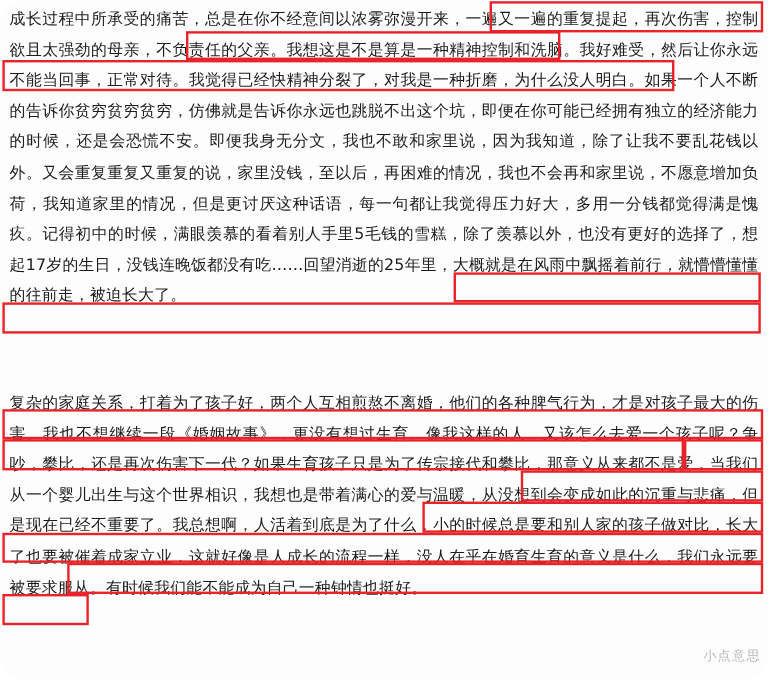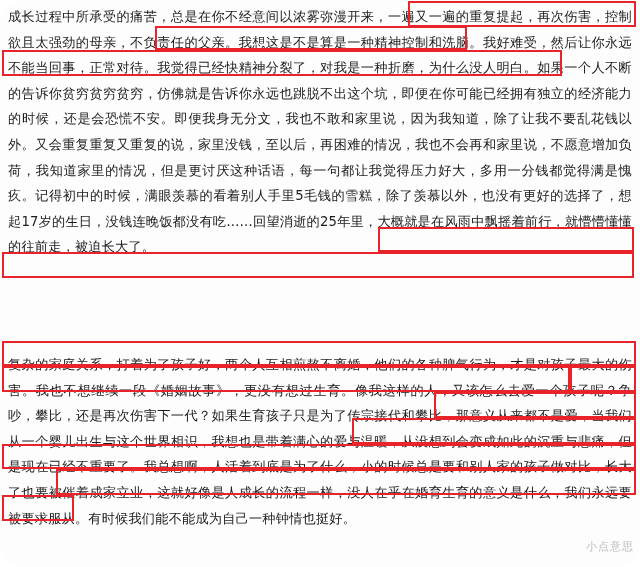--- a/index.html
+++ b/index.html
@@ -26,21 +26,21 @@
     left: 8px;
     width: 624px;
     font-size: 13.2px;
     line-height: 25.6px;
     color: #1b1b1b;
     text-align: justify;
     text-justify: inter-character;
     letter-spacing: 0.2px;
   }
   #para1 { top: 4px; }
-  #para2 { top: 352px; }
+  #para2 { top: 324px; }
   .para span.t { white-space: pre-wrap; }
 
   
   .hl {
     position: absolute;
     border: 2px solid #e8242a;
     box-sizing: border-box;
     pointer-events: none;
     background: transparent;
   }

